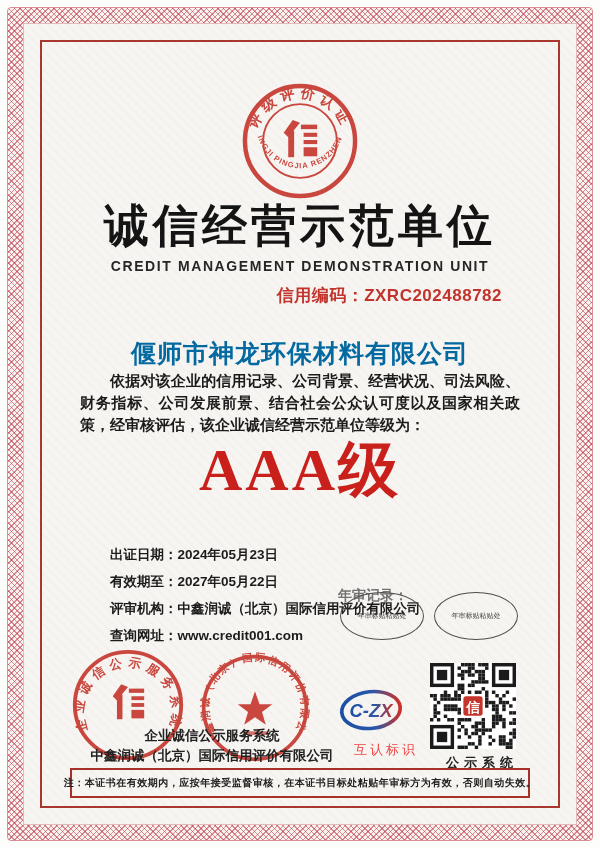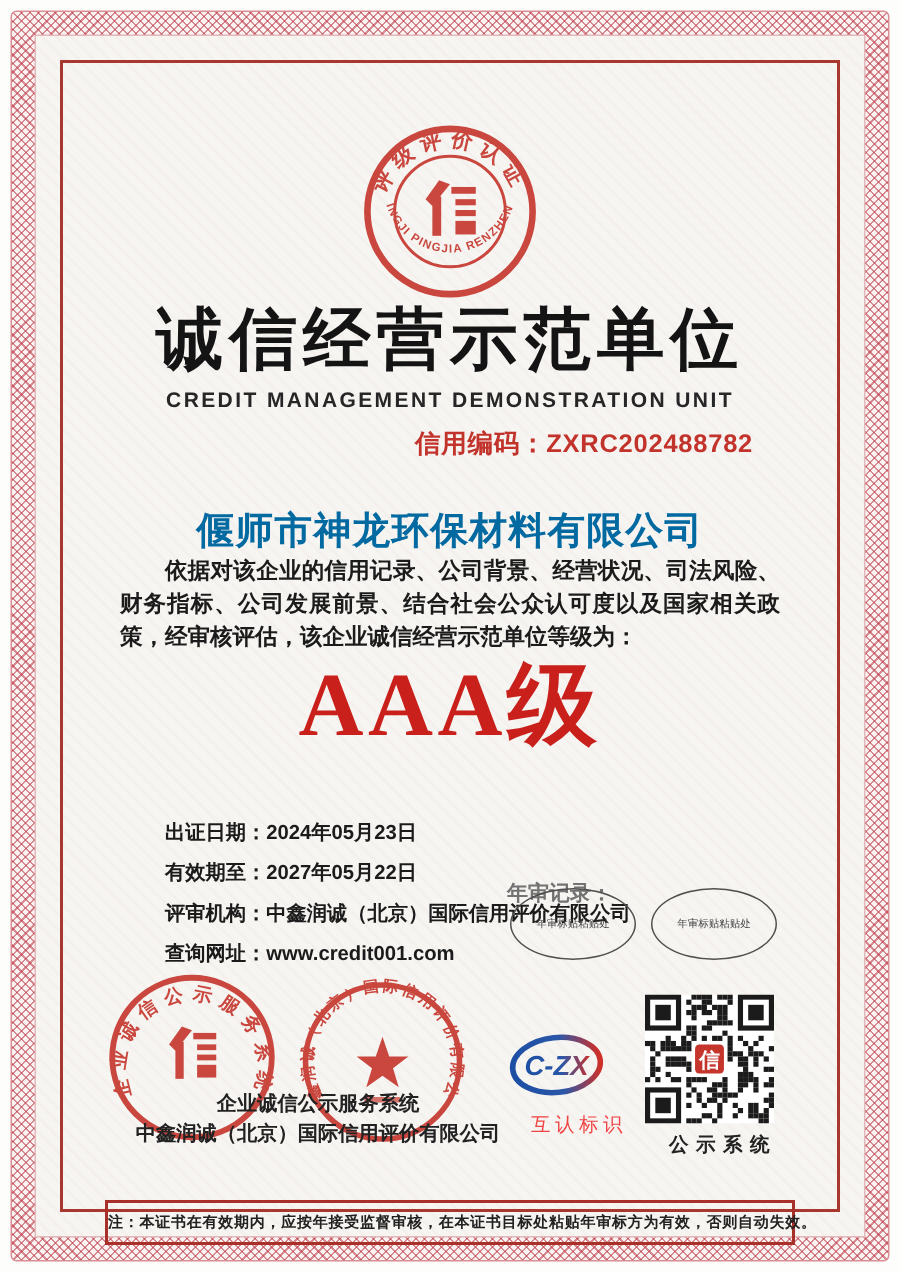--- a/index.html
+++ b/index.html
@@ -41,22 +41,22 @@
   .seal-left{left:24px;top:601px;} .seal-right{left:153px;top:606px;}
   .cap{left:0;width:332px;text-align:center;font-size:13.5px;font-weight:bold;color:#222;white-space:nowrap;}
   .cap1{top:681px;} .cap2{top:701px;}
   .czx{left:292px;top:640px;}
   .czx-label{left:278px;top:695px;width:94px;text-align:right;font-size:13px;font-weight:normal;
     letter-spacing:3px;color:#ef4444;}
   .qr{left:384px;top:617px;fill:#1b1b1b;}
   .qr-label{left:382px;top:708px;width:90px;text-align:right;font-size:13px;font-weight:bold;
     letter-spacing:5px;color:#222;}
   .note{left:24px;right:24px;top:722px;height:26px;border:2px solid #a83028;
-    display:flex;align-items:center;justify-content:flex-start;
-    font-size:10px;font-weight:bold;letter-spacing:.5px;color:#222;white-space:nowrap;margin-top:32px;}
+    display:flex;align-items:center;justify-content:center;
+    font-size:10px;font-weight:bold;letter-spacing:.5px;color:#222;white-space:nowrap;}
   .seal-text{fill:#c5352b;font-weight:bold;}
 </style>
 </head>
 <body>
 
 <div class="page">
   <div class="lattice"></div>
   <div class="lattice-hole"></div>
   <div class="frame"></div>
 

